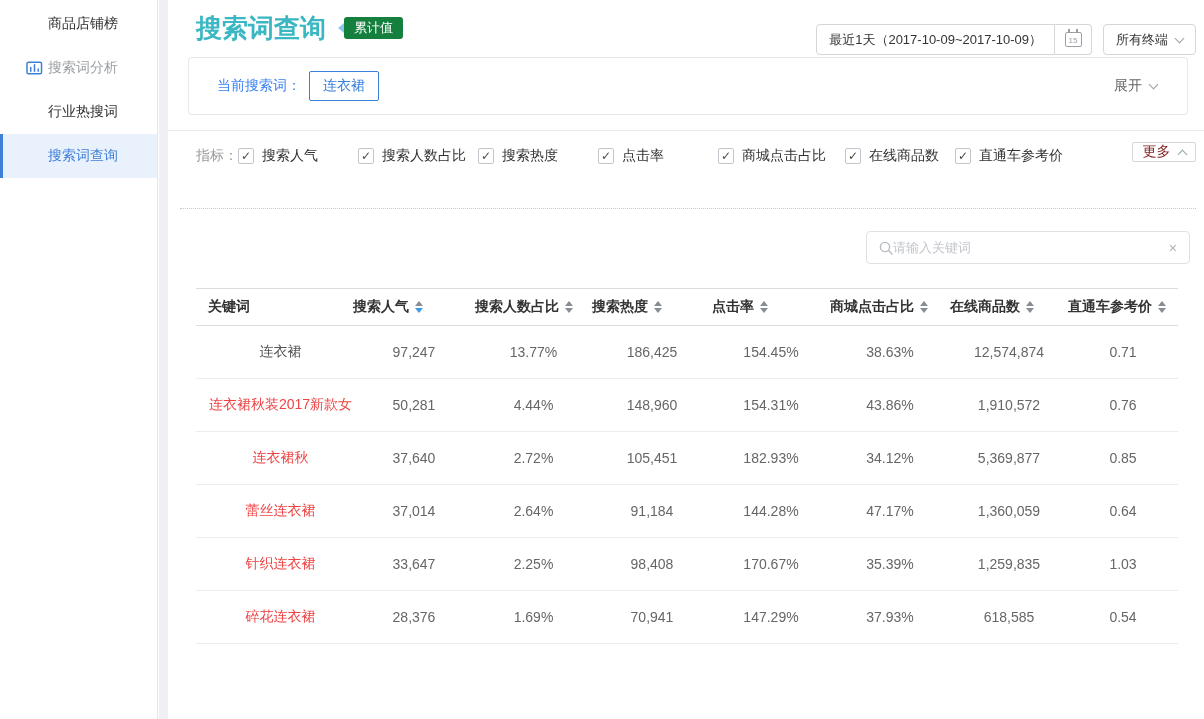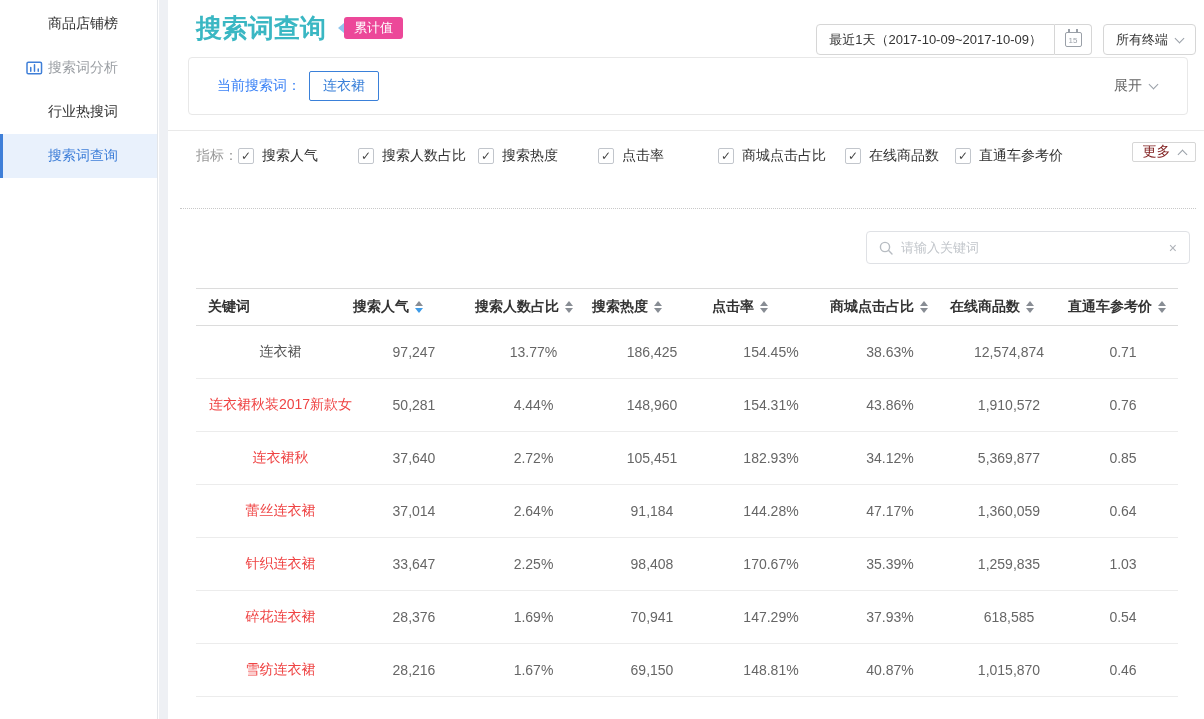--- a/index.html
+++ b/index.html
@@ -15,21 +15,21 @@
   .side-item.active{background:#e9f1fc;color:#3f7fd8;}
   .side-item.active::before{content:"";position:absolute;left:0;top:0;bottom:0;width:3px;background:#3f7fd8;}
   .side-icon{position:absolute;left:26px;top:50%;transform:translateY(-50%);display:flex;}
   .gutter{position:absolute;left:159px;top:0;width:9px;height:100%;background:#eef0f4;}
 
   
   .main{position:absolute;left:168px;top:0;right:0;height:100%;background:#fff;}
   .topbar{position:absolute;left:0;right:0;top:0;height:131px;border-bottom:1px solid #e9e9e9;}
   .title-row{position:absolute;left:28px;top:11px;display:flex;align-items:center;height:34px;}
   .page-title{font-size:26px;font-weight:700;color:#3ab7c3;}
-  .badge{position:relative;background:#ec4899;color:#fff;font-size:13px;line-height:22px;padding:0 10px;border-radius:3px;margin-left:18px;}
+  .badge{position:relative;background:#15803d;color:#fff;font-size:13px;line-height:22px;padding:0 10px;border-radius:3px;margin-left:18px;}
   .badge::before{content:"";position:absolute;left:-6px;top:50%;transform:translateY(-50%);width:0;height:0;border-top:5px solid transparent;border-bottom:5px solid transparent;border-right:6px solid #90c6ee;}
 
   .top-controls{position:absolute;top:12px;right:8px;display:flex;height:31px;margin-top:12px;}
   .date-group{display:flex;}
   .date-box{border:1px solid #d6d6d6;border-radius:4px 0 0 4px;padding:0 12px;display:flex;align-items:center;font-size:13px;color:#333;cursor:pointer;background:#fff;}
   .cal-box{border:1px solid #d6d6d6;border-left:none;border-radius:0 4px 4px 0;width:37px;display:flex;align-items:center;justify-content:center;cursor:pointer;background:#fff;}
   .cal-glyph{position:relative;width:17px;height:15px;border:1.5px solid #9aa0a8;border-radius:2px;display:flex;align-items:flex-end;justify-content:center;}
   .cal-glyph::before,.cal-glyph::after{content:"";position:absolute;top:-4.5px;width:2px;height:4px;background:#9aa0a8;}
   .cal-glyph::before{left:2.5px;} .cal-glyph::after{right:2.5px;}
   .cal-day{font-size:8px;line-height:10px;color:#9aa0a8;text-align:center;}
@@ -52,21 +52,21 @@
   .metric-row .metric-item{width:120px;}
   .metric-row .metric-item:nth-child(6){width:127px;}
   .metric-row .metric-item:nth-child(7){width:110px;}
   .metric-row .metric-item:last-child{width:auto;}
   .cb{width:16px;height:16px;border:1px solid #c2c6cc;border-radius:2px;margin-right:8px;background:#fff;display:flex;align-items:center;justify-content:center;font-size:12px;font-weight:bold;color:#454545;flex-shrink:0;}
   .more-btn{position:absolute;top:-4px;right:0;width:64px;height:20px;border:1px solid #d6d6d6;border-radius:2px;background:#fff;display:flex;align-items:center;justify-content:center;font-size:14px;color:#7f1d1d;cursor:pointer;}
   .dotted{position:absolute;left:12px;right:8px;top:208px;border-top:1px dotted #c8c8c8;}
 
   
   .search-box{position:absolute;top:231px;right:14px;width:324px;height:33px;border:1px solid #dfe1e5;border-radius:4px;display:flex;align-items:center;padding:0 12px;background:#fff;}
-  .search-input{border:none;outline:none;flex:1;font-size:13px;color:#333;margin-left:8px;font-family:inherit;background:transparent;}
+  .search-input{border:none;outline:none;flex:1;font-size:13px;color:#333;font-family:inherit;background:transparent;}
   .search-input::placeholder{color:#c2c6cb;}
   .clear-x{color:#aeb2b8;font-size:14px;margin-left:8px;cursor:pointer;line-height:1;}
 
   
   .table{position:absolute;left:28px;right:26px;top:288px;font-size:14px;}
   .t-head,.t-row{display:grid;grid-template-columns:145px 122px 117px 120px 118px 120px 118px 1fr;align-items:center;padding-left:12px;text-align:center;}
   .t-head{height:38px;border-top:1px solid #dcdcdc;border-bottom:1px solid #dcdcdc;color:#333;font-weight:700;}
   .th{display:flex;align-items:center;cursor:default;}
   .th.sortable{cursor:pointer;}
   .sort{display:inline-flex;flex-direction:column;margin-left:6px;row-gap:2px;}
@@ -304,27 +304,17 @@
           <div class="t-row">
             <div class="kw">碎花连衣裙</div>
             <div class="td">28,376</div>
             <div class="td">1.69%</div>
             <div class="td">70,941</div>
             <div class="td">147.29%</div>
             <div class="td">37.93%</div>
             <div class="td">618,585</div>
             <div class="td">0.54</div>
           </div>
-          <div class="t-row">
-            <div class="kw">雪纺连衣裙</div>
-            <div class="td">28,216</div>
-            <div class="td">1.67%</div>
-            <div class="td">69,150</div>
-            <div class="td">148.81%</div>
-            <div class="td">40.87%</div>
-            <div class="td">1,015,870</div>
-            <div class="td">0.46</div>
-          </div>
         </div>
     </div>
 
   </main>
 </div>
 
 </body></html>

